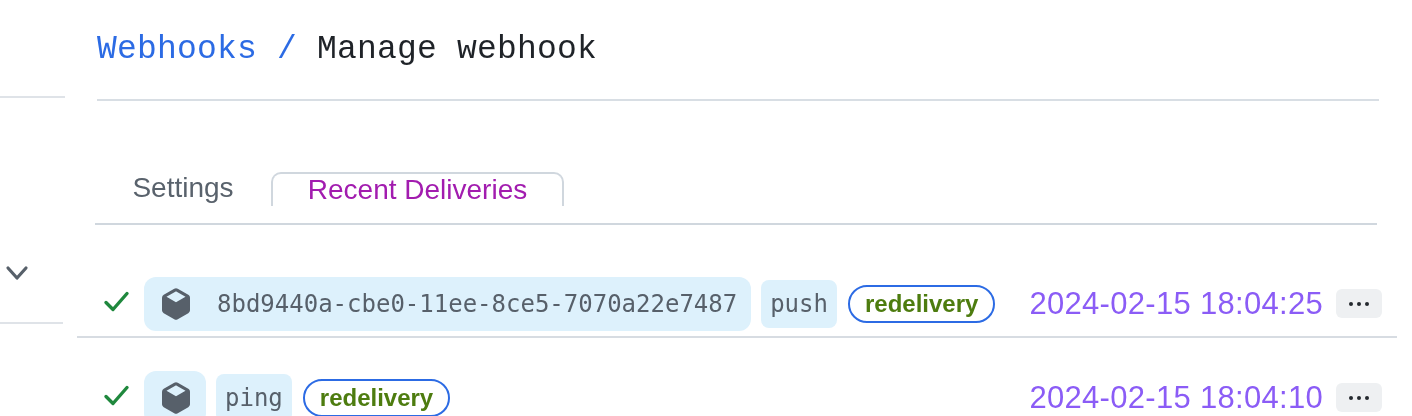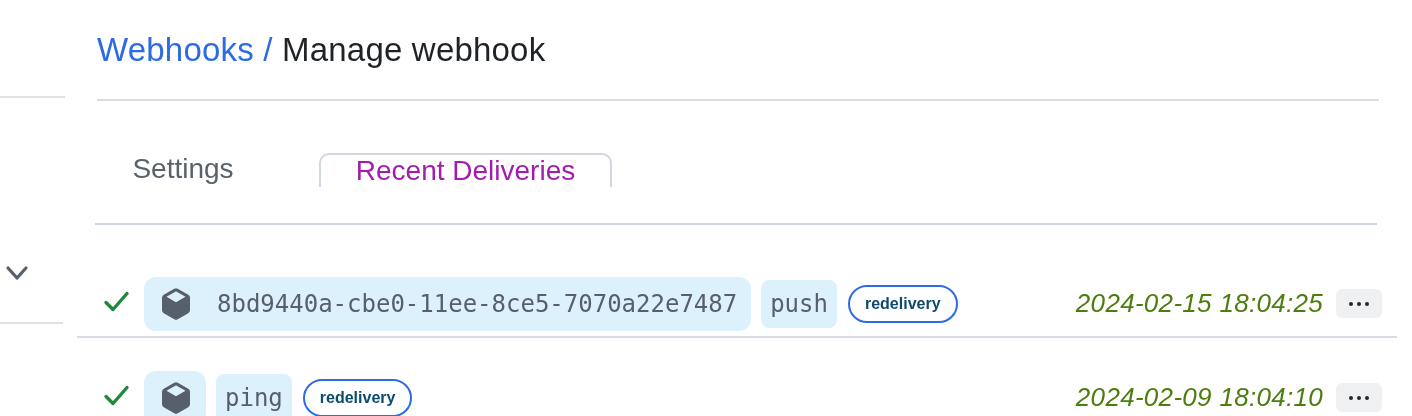--- a/index.html
+++ b/index.html
@@ -13,28 +13,28 @@
 
   
   .frag-line { position: absolute; height: 2px; background: #dfe3e8; }
   .frag-line-1 { top: 96px; left: 0; width: 65px; }
   .frag-line-2 { top: 322px; left: 0; width: 63px; }
   .frag-chevron { position: absolute; top: 264px; left: 5px; }
 
   
   .main { position: absolute; left: 95px; top: 0; width: 1287px; }
 
-  .page-head { padding: 26px 0 12px 2px; }
+  .page-head { padding: 26px 0 12px 2px; font-family: Liberation Mono, monospace; }
   .page-title { font-size: 33px; line-height: 48px; font-weight: 400; color: #1f2328; letter-spacing: 0.2px; }
   .page-title a { color: #2c6be4; text-decoration: none; cursor: pointer; }
   .head-rule { margin-top: 25px; border: 0; border-top: 2px solid #d8dee4; height: 0; width: 1282px; }
 
   
   .tabnav { margin-top: 40px; height: 72px; width: 1282px;
-            border-bottom: 2px solid #d0d7de; display: flex; align-items: flex-start; gap: 48px; }
+            border-bottom: 2px solid #d0d7de; display: flex; align-items: center; }
   .tab { font-size: 28px; display: flex; align-items: center; justify-content: center; cursor: pointer; }
   .tab-inactive { color: #59626c; width: 176px; }
   .tab-active {
     width: 293px; color: #a21caf; background: #ffffff;
     border: 2px solid #d0d7de; border-bottom: none;
     border-radius: 10px 10px 0 0; margin-bottom: -2px;
   }
 
   
   .list { margin-top: 26px; }
@@ -57,26 +57,26 @@
 
   .event-chip {
     margin-left: 10px; height: 48px; display: flex; align-items: center;
     background: #ddf1fc; border-radius: 8px; padding: 17px 9px;
     font-family: "DejaVu Sans Mono", monospace; font-size: 24px; color: #57606a;
   }
 
   .redelivery-badge {
     margin-left: 11px; height: 38px; display: flex; align-items: center;
     border: 2px solid #2c6be4; border-radius: 999px; padding: 0 15px;
-    color: #0c4a6e; font-size: 16px; font-weight: 600; background: #ffffff;
+    color: #4d7c0f; font-size: 24px; font-weight: 600; background: #ffffff;
   }
 
   .row-spacer { flex: 1; }
 
-  .timestamp { font-size: 26px; color: #4d7c0f; white-space: nowrap; letter-spacing: 0.3px; font-style: italic; }
+  .timestamp { font-size: 31px; color: #8b5cf6; white-space: nowrap; letter-spacing: 0.3px; }
 
   .kebab-btn {
     margin-left: 13px; margin-right: 0;
     width: 46px; height: 29px; border: none; border-radius: 6px;
     background: #eef0f2; display: flex; align-items: center; justify-content: center;
     gap: 4px; cursor: pointer;
   }
   .kebab-btn .dot { width: 4px; height: 4px; border-radius: 50%; background: #24292f; }
 </style>
 </head>
@@ -140,21 +140,21 @@
       <button class="guid-pill">
         <span class="pkg-icon">
           <svg width="32" height="32" viewBox="0 0 16 16" fill="#57606a">
             <path d="M8.878.392a1.75 1.75 0 0 0-1.756 0l-5.25 3.045A1.75 1.75 0 0 0 1 4.951v6.098c0 .624.332 1.2.872 1.514l5.25 3.045a1.75 1.75 0 0 0 1.756 0l5.25-3.045c.54-.313.872-.89.872-1.514V4.951c0-.624-.332-1.2-.872-1.514L8.878.392ZM7.875 1.69a.25.25 0 0 1 .25 0l4.63 2.685L8 7.133 3.245 4.375l4.63-2.685ZM2.5 5.677v5.372c0 .09.047.171.125.216l4.625 2.683V8.432L2.5 5.677Zm6.25 8.271 4.625-2.683a.25.25 0 0 0 .125-.216V5.677L8.75 8.432v5.516Z"></path>
           </svg>
         </span>
       </button>
       <span class="event-chip">ping</span>
       <span class="redelivery-badge">redelivery</span>
       <span class="row-spacer"></span>
-      <span class="timestamp">2024-02-09 18:04:10</span>
+      <span class="timestamp">2024-02-15 18:04:10</span>
       <button class="kebab-btn">
         <span style="display:flex;gap:4px;">
           <span class="dot"></span>
             <span class="dot"></span>
             <span class="dot"></span>
         </span>
       </button>
     </div>
 
   </div>

